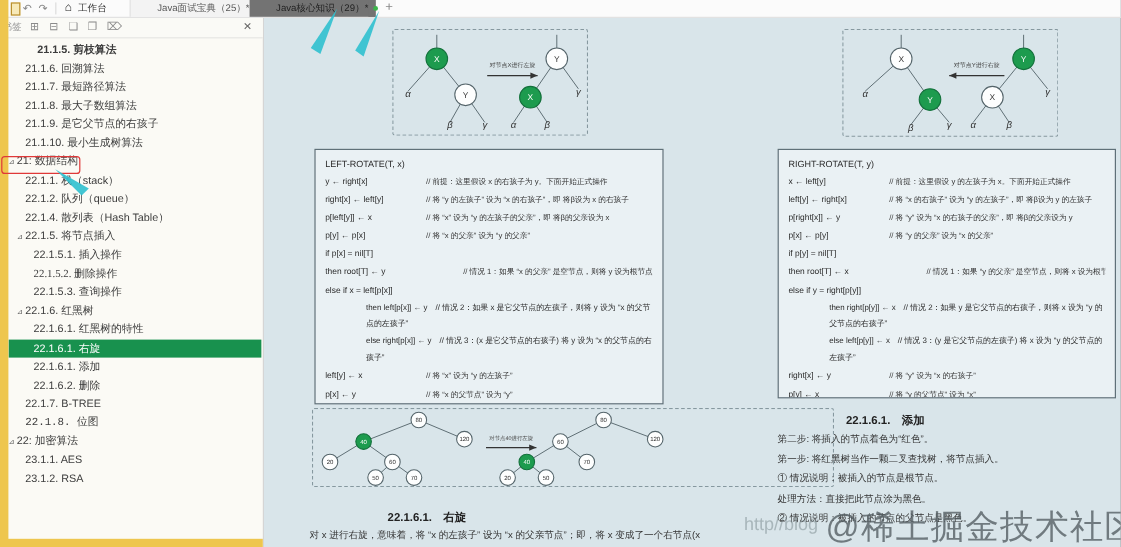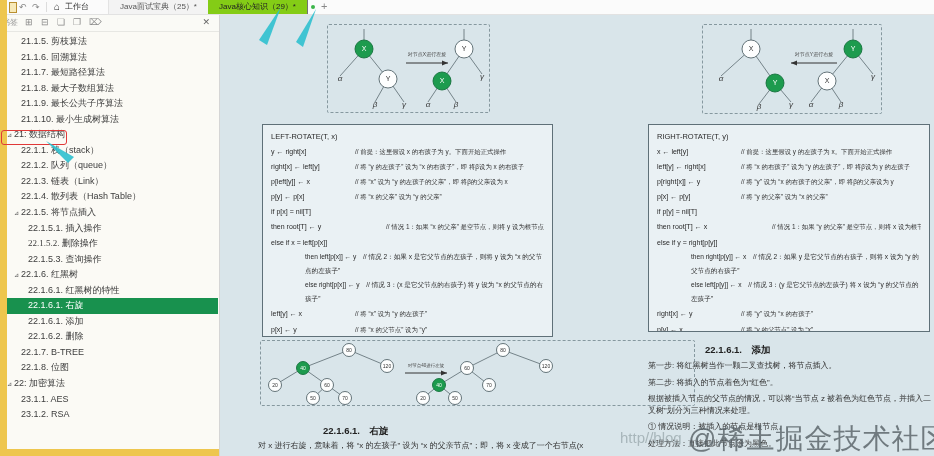--- a/index.html
+++ b/index.html
@@ -11,23 +11,23 @@
   
   .tabbar{position:absolute;left:0;top:0;width:934px;height:14px;background:#fbfbfb;
           border-bottom:1px solid #e2e2e2;z-index:20;font-size:8px;color:#444}
   .tabbar *{position:absolute}
   .doc-ic{left:9px;top:2px;width:6px;height:9px;border:1px solid #b98f2f;background:#f7e9b8}
   .undo{left:19px;top:0;font-size:9px;color:#888;line-height:14px}
   .redo{left:32px;top:0;font-size:9px;color:#888;line-height:14px}
   .vsep{left:46px;top:2px;width:1px;height:10px;background:#ddd}
   .home-ic{left:54px;top:0;font-size:10px;color:#222;line-height:14px;font-weight:bold}
   .home-lb{left:65px;top:0;line-height:14px;color:#333}
-  .tab{top:0;height:14px;line-height:14px;text-align:center;white-space:nowrap;overflow:hidden}
+  .tab{top:0;height:14px;line-height:14px;text-align:right;white-space:nowrap;overflow:hidden}
   .tab1{left:108px;width:99px;background:#f3f3f3;color:#555;border-left:1px solid #e3e3e3;border-right:1px solid #e3e3e3}
-  .tab2{left:208px;width:99px;background:#84cc16;color:#222;border-right:1px solid #737373}
+  .tab2{left:208px;width:99px;background:#737373;color:#222;border-right:6px solid #737373}
   .dot{left:311px;top:5px;width:4px;height:4px;border-radius:2px}
   .plus{left:321px;top:0;font-size:11px;color:#888;line-height:13px}
   
   .panel{position:absolute;left:0;top:14px;width:219px;height:442px;background:#fbfaf5;
          border-right:1px solid #d5d5d5;z-index:10}
   .phead{position:relative;height:17px;border-bottom:1px solid #e7e7e3;background:#fafaf6}
   .ptitle{position:absolute;left:2px;top:3px;font-size:8px;color:#999;width:18px;overflow:hidden;white-space:nowrap}
   .picon{position:absolute;top:2px;font-size:9px;color:#8a8a8a;line-height:13px}
   .pclose{position:absolute;right:9px;top:2px;font-size:9px;color:#666;line-height:13px}
   .plist{position:absolute;top:20px;left:7px;right:1px;bottom:8px;overflow:hidden}
@@ -85,42 +85,41 @@
     <div class="plus">+</div>
   </div>
 
   <div class="panel">
     <div class="phead">
       <span class="ptitle">书签</span>
       <span id="picons"><span class="picon" style="left: 25px;">⊞</span><span class="picon" style="left: 41px;">⊟</span><span class="picon" style="left: 57px;">❏</span><span class="picon" style="left: 73px;">❐</span><span class="picon" style="left: 89px;">⌦</span></span>
       <span class="pclose">✕</span>
     </div>
     <div class="plist" id="sidebar-list">
-        <div class="side-item" style="padding-left: 14px;"><span>21.1.5. 剪枝算法</span></div>
+        <div class="side-item" style="padding-left: 24px; font-weight: bold;"><span>21.1.5. 剪枝算法</span></div>
         <div class="side-item" style="padding-left: 14px;"><span>21.1.6. 回溯算法</span></div>
         <div class="side-item" style="padding-left: 14px;"><span>21.1.7. 最短路径算法</span></div>
         <div class="side-item" style="padding-left: 14px;"><span>21.1.8. 最大子数组算法</span></div>
-        <div class="side-item" style="padding-left: 14px;"><span>21.1.9. 最长公共子序算法</span></div>
+        <div class="side-item" style="padding-left: 14px;"><span>21.1.9. 是它父节点的右孩子</span></div>
         <div class="side-item" style="padding-left: 14px;"><span>21.1.10. 最小生成树算法</span></div>
         <div class="side-item" style="padding-left: 0px;"><span class="tri">⊿</span><span>21: 数据结构</span></div>
         <div class="side-item" style="padding-left: 14px;"><span>22.1.1. 栈（stack）</span></div>
         <div class="side-item" style="padding-left: 14px;"><span>22.1.2. 队列（queue）</span></div>
-        <div class="side-item" style="padding-left: 14px;"><span>22.1.3. 链表（Link）</span></div>
         <div class="side-item" style="padding-left: 14px;"><span>22.1.4. 散列表（Hash Table）</span></div>
         <div class="side-item" style="padding-left: 7px;"><span class="tri">⊿</span><span>22.1.5. 将节点插入</span></div>
         <div class="side-item" style="padding-left: 21px;"><span>22.1.5.1. 插入操作</span></div>
         <div class="side-item" style="padding-left: 21px; font-family: Liberation Serif, serif;"><span>22.1.5.2. 删除操作</span></div>
         <div class="side-item" style="padding-left: 21px;"><span>22.1.5.3. 查询操作</span></div>
         <div class="side-item" style="padding-left: 7px;"><span class="tri">⊿</span><span>22.1.6. 红黑树</span></div>
         <div class="side-item" style="padding-left: 21px;"><span>22.1.6.1. 红黑树的特性</span></div>
         <div class="side-item sel" style="padding-left: 21px; background: rgb(24, 145, 78);"><span>22.1.6.1. 右旋</span></div>
         <div class="side-item" style="padding-left: 21px;"><span>22.1.6.1. 添加</span></div>
         <div class="side-item" style="padding-left: 21px;"><span>22.1.6.2. 删除</span></div>
         <div class="side-item" style="padding-left: 14px;"><span>22.1.7. B-TREE</span></div>
-        <div class="side-item" style="padding-left: 14px;"><span>22.1.8. 位图</span></div>
+        <div class="side-item" style="padding-left: 14px; font-family: Liberation Mono, monospace;"><span>22.1.8. 位图</span></div>
         <div class="side-item" style="padding-left: 0px;"><span class="tri">⊿</span><span>22: 加密算法</span></div>
         <div class="side-item" style="padding-left: 14px;"><span>23.1.1. AES</span></div>
         <div class="side-item" style="padding-left: 14px;"><span>23.1.2. RSA</span></div>
       </div>
   </div>
   <div class="yellow-bottom"></div>
 
   <div class="dashed" id="diagA">
     <svg id="svg-rl" viewBox="0 0 161 87">
         <line x1="36" y1="4" x2="36" y2="15" stroke="#5a6a70" stroke-width="0.8"></line>
@@ -261,23 +260,22 @@
         <div class="cl flow" style="padding-left: 34px;">else right[p[x]] ← y　// 情况 3：(x 是它父节点的右孩子) 将 y 设为 “x 的父节点的右孩子”</div>
         <div class="cl"><span class="cc">left[y] ← x</span><span class="cm">// 将 “x” 设为 “y 的左孩子”</span></div>
         <div class="cl"><span class="cc">p[x] ← y</span><span class="cm">// 将 “x 的父节点” 设为 “y”</span></div>
       </div>
   </div>
 
   <div class="heading" id="headL">22.1.6.1.　右旋</div>
   <div id="paraL">对 x 进行右旋，意味着，将 “x 的左孩子” 设为 “x 的父亲节点”；即，将 x 变成了一个右节点(x</div>
   <div class="heading" id="headR">22.1.6.1.　添加</div>
   <div id="right-paras">
+      <div class="para">第二步: 将插入的节点着色为“红色”。</div>
       <div class="para">第一步: 将红黑树当作一颗二叉查找树，将节点插入。</div>
-      <div class="para">第二步: 将插入的节点着色为“红色”。</div>
-      <div class="para">根据被插入节点的父节点的情况，可以将“当节点 z 被着色为红色节点，并插入二叉树”划分为三种情况来处理。</div>
       <div class="para">① 情况说明：被插入的节点是根节点。</div>
       <div class="para">处理方法：直接把此节点涂为黑色。</div>
       <div class="para">② 情况说明：被插入的节点的父节点是黑色。</div>
     </div>
 
   <div id="wm2">http//blog</div>
   <div id="wm">@稀土掘金技术社区</div>
 
   <div class="redbox"></div>
   <svg class="overlay">

